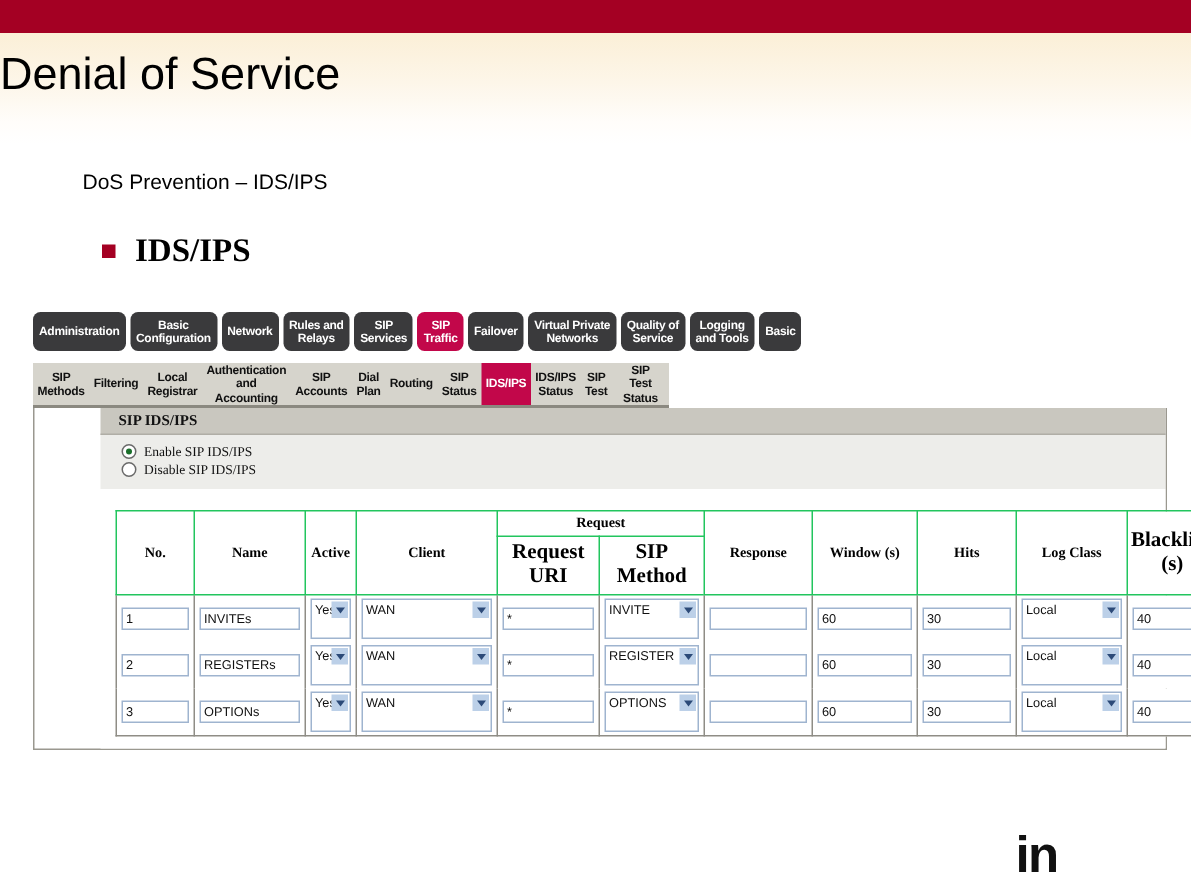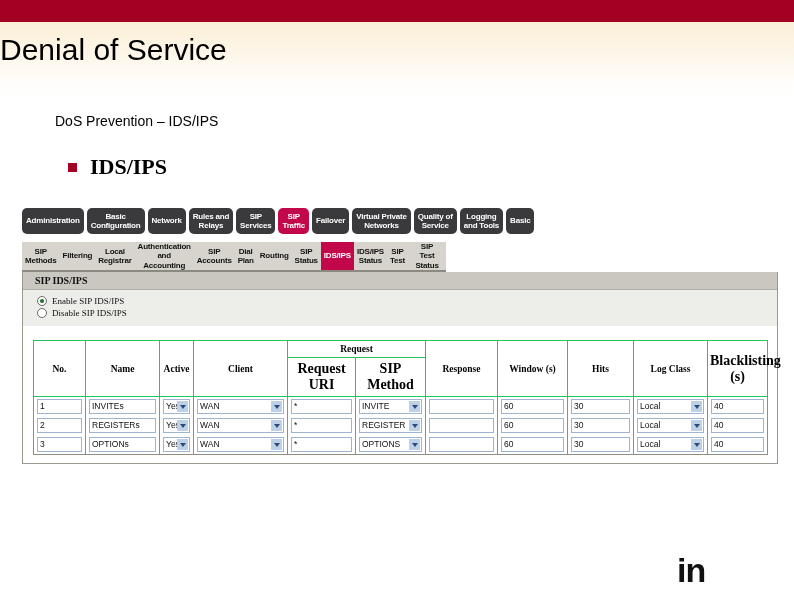--- a/index.html
+++ b/index.html
@@ -132,20 +132,21 @@
   
   .panel {
     margin-top: 0px;
     width: 756px;
     box-sizing: border-box;
     background: #ffffff;
     border-left: 1px solid #9a988f;
     border-right: 1px solid #9a988f;
     border-bottom: 1px solid #9a988f;
     position: relative;
+    padding-left: 44px;
   }
   .section-head {
     background: #c9c7bf;
     color: #111111;
     font-family: "Liberation Serif", serif;
     font-size: 10px;
     font-weight: bold;
     padding: 3px 0 3px 12px;
     border-bottom: 1px solid #b0aea6;
   }
@@ -239,21 +240,21 @@
     font-size: 8.5px;
     color: #101010;
     padding: 0 2px;
     line-height: 13px;
     overflow: hidden;
     white-space: nowrap;
   }
   .sel {
     box-sizing: border-box;
     width: 100%;
-    height: 15px;
+    height: 27px;
     border: 1px solid #9fb4cf;
     background: #ffffff;
     font-family: "Liberation Sans", sans-serif;
     font-size: 8.5px;
     color: #101010;
     padding: 0 14px 0 2px;
     line-height: 13px;
     position: relative;
     overflow: hidden;
     white-space: nowrap;

